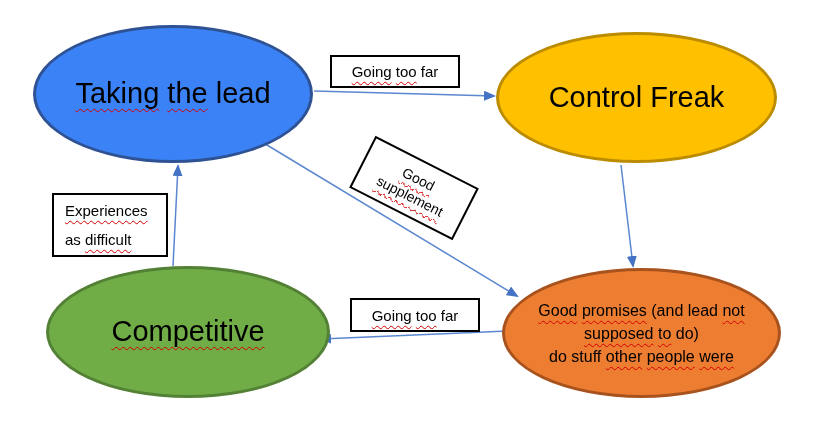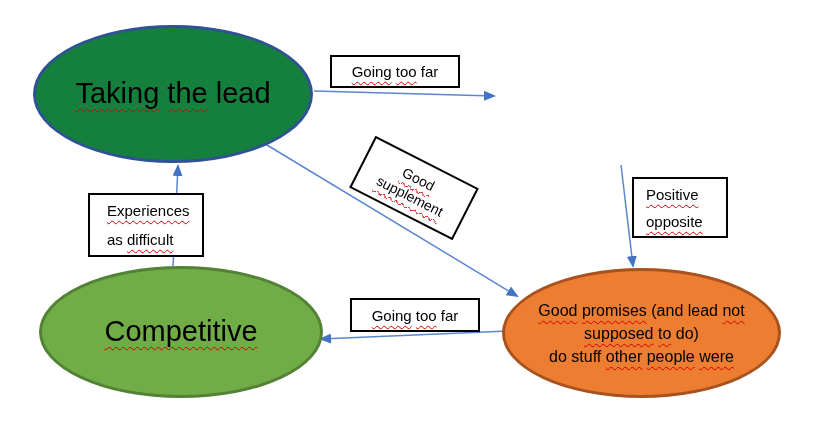--- a/index.html
+++ b/index.html
@@ -7,37 +7,37 @@
     position:relative;width:828px;height:423px;background:#ffffff;overflow:hidden;
     font-family:"Liberation Sans",sans-serif;color:#000;
   }
   .stage svg.connectors{position:absolute;left:0;top:0;width:828px;height:423px;}
   .conn{stroke:#5b87cf;stroke-width:1.5;fill:none;}
 
   .node{
     position:absolute;border-radius:50%;display:flex;align-items:center;justify-content:center;
     text-align:center;box-sizing:border-box;
   }
-  .node-taking{left:33px;top:25px;width:280px;height:138px;background:#15803d;border:3px solid #2e5293;}
+  .node-taking{left:33px;top:25px;width:280px;height:138px;background:#3b82f6;border:3px solid #2e5293;}
   .node-control{left:496px;top:32px;width:281px;height:131px;background:#ffc000;border:3px solid #bc8c00;}
-  .node-competitive{left:39px;top:266px;width:284px;height:132px;background:#70ad47;border:3px solid #538135;}
+  .node-competitive{left:46px;top:266px;width:284px;height:132px;background:#70ad47;border:3px solid #538135;}
   .node-keeps{left:502px;top:268px;width:279px;height:130px;background:#ed7d31;border:3px solid #a8521d;}
 
   .node-label.big{font-size:29px;line-height:1.15;white-space:nowrap;}
   .node-keeps .wrap{font-size:16px;line-height:23px;}
   .kline{white-space:nowrap;}
 
   .lblbox{
     position:absolute;background:#fff;border:2px solid #000;box-sizing:border-box;
     font-size:15px;display:flex;flex-direction:column;justify-content:center;
   }
   .lbl-gtf-top{left:330px;top:55px;width:130px;height:33px;align-items:center;}
   .lbl-gtf-bottom{left:350px;top:298px;width:130px;height:34px;align-items:center;}
   .lbl-pos{left:632px;top:177px;width:96px;height:61px;padding-left:12px;line-height:27px;}
-  .lbl-exp{left:52px;top:193px;width:116px;height:64px;padding-left:17px;line-height:29px;margin-left:36px;}
+  .lbl-exp{left:52px;top:193px;width:116px;height:64px;padding-left:11px;line-height:29px;}
   .lbl-good{
     left:356px;top:159px;width:116px;height:58px;align-items:center;
     transform:rotate(27deg);font-size:14px;line-height:19px;text-align:center;
   }
   .line{white-space:nowrap;}
 
   .sq{
     text-decoration-line:underline;
     text-decoration-style:wavy;
     text-decoration-color:#d40000;
@@ -62,20 +62,23 @@
     <line class="conn" x1="262" y1="142" x2="517" y2="296" marker-end="url(#ah)"></line>
     <line class="conn" x1="621" y1="165" x2="633" y2="266" marker-end="url(#ah)"></line>
     <line class="conn" x1="508" y1="331" x2="321" y2="339" marker-end="url(#ah)"></line>
     <line class="conn" x1="173" y1="266" x2="178" y2="166" marker-end="url(#ah)"></line>
   </svg>
 
   <div class="node node-taking">
     <div class="node-label big"><span class="sq">Taking</span> <span class="sq">the</span> <span>lead</span></div>
   </div>
 
+  <div class="node node-control">
+    <div class="node-label big"><span>Control</span> <span>Freak</span></div>
+  </div>
 
   <div class="node node-competitive">
     <div class="node-label big"><span class="sq">Competitive</span></div>
   </div>
 
   <div class="node node-keeps">
     <div class="wrap">
       <div class="kline"><span class="sq">Good</span> <span class="sq">promises</span> <span>(and</span> <span>lead</span> <span class="sq">not</span></div>
       <div class="kline"><span class="sq">supposed</span> <span class="sq">to</span> <span>do)</span></div>
       <div class="kline"><span>do</span> <span>stuff</span> <span class="sq">other</span> <span class="sq">people</span> <span class="sq">were</span></div>
@@ -84,24 +87,20 @@
 
   <div class="lblbox lbl-gtf-top">
     <div class="line"><span class="sq">Going</span> <span class="sq">too</span> <span>far</span></div>
   </div>
 
   <div class="lblbox lbl-good">
     <div class="line"><span class="sq">Good</span></div>
     <div class="line"><span class="sq">supplement</span></div>
   </div>
 
-  <div class="lblbox lbl-pos">
-    <div class="line"><span class="sq">Positive</span></div>
-    <div class="line"><span class="sq">opposite</span></div>
-  </div>
 
   <div class="lblbox lbl-exp">
     <div class="line"><span class="sq">Experiences</span></div>
     <div class="line"><span>as</span> <span class="sq">difficult</span></div>
   </div>
 
   <div class="lblbox lbl-gtf-bottom">
     <div class="line"><span class="sq">Going</span> <span class="sq">too</span> <span>far</span></div>
   </div>
 

